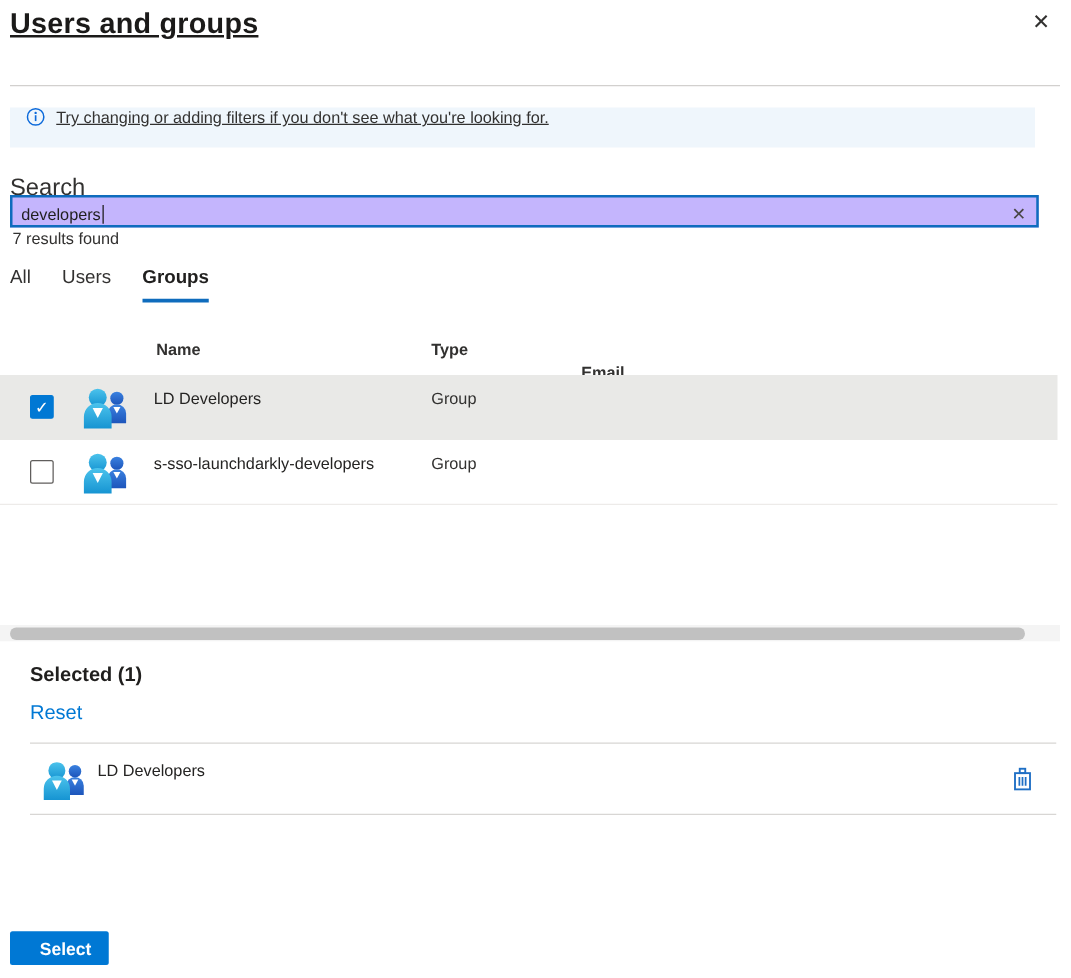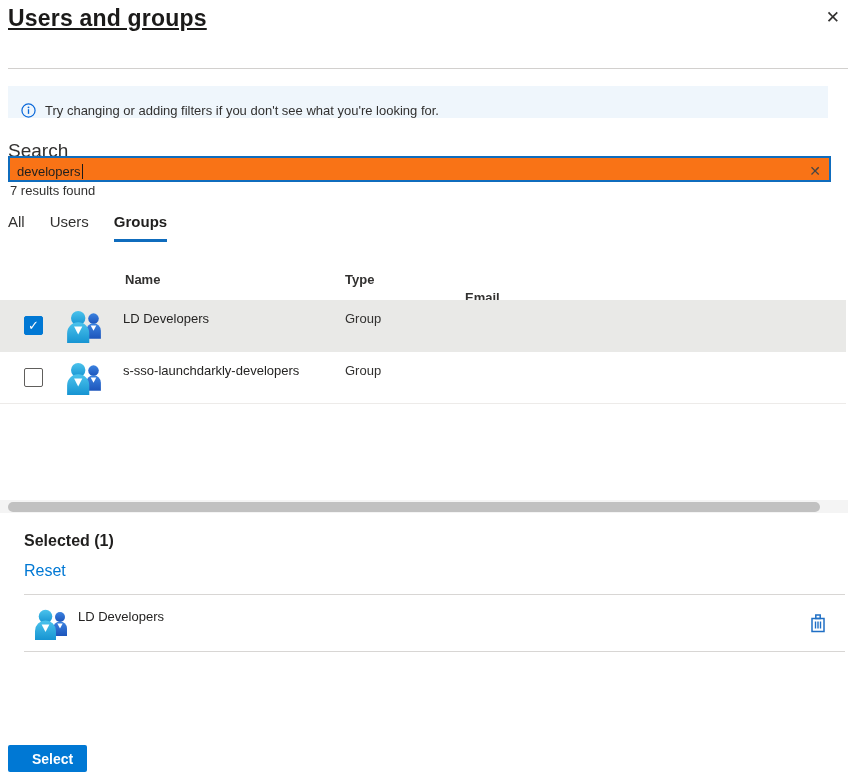--- a/index.html
+++ b/index.html
@@ -7,28 +7,28 @@
     font-family:"Liberation Sans","DejaVu Sans",sans-serif; color:#323130; }
   .panel { position:relative; width:857px; height:782px; background:#fff; overflow:hidden; }
 
   
   .title { position:absolute; left:8px; top:5px; font-size:23px; font-weight:700; color:#1b1a19; letter-spacing:.2px;text-decoration:underline; }
   .close-btn { position:absolute; right:17px; top:7px; font-size:17px; color:#323130; cursor:pointer; line-height:22px; font-weight:400; }
   .top-divider { position:absolute; left:8px; right:9px; top:68px; height:1px; background:#d2d0ce; }
 
   
   .banner { position:absolute; left:8px; top:86px; width:820px; height:32px; background:#eff6fc;
-    display:flex; align-items:flex-end; padding-left:13px; gap:9px; }
+    display:flex; align-items:flex-start; padding-left:13px; gap:9px;text-decoration:underline; }
   .info-icon { width:15px; height:15px; flex:0 0 auto; }
   .banner-text { font-size:13px; color:#323130; }
 
   
   .search-label { position:absolute; left:8px; top:140px; font-size:19px; color:#323130; }
   .search-box { position:absolute; left:8px; top:156px; width:823px; height:26px;
-    border:2px solid #0f6cbd; background:#f97316; display:flex; align-items:center; padding:4px 8px 0 7px;text-align:center; }
+    border:2px solid #0f6cbd; background:#c4b5fd; display:flex; align-items:center; padding:4px 8px 0 7px;text-align:center; }
   .search-value { font-size:13px; color:#201f1e; }
   .caret { display:inline-block; width:1px; height:15px; background:#1b1a19; margin-left:1px; vertical-align:middle; }
   .search-spacer { flex:1; }
   .clear-btn { font-size:14px; color:#484644; cursor:pointer; line-height:14px; }
   .results-text { position:absolute; left:10px; top:183px; font-size:13px; color:#323130; }
 
   
   .tabs { position:absolute; left:8px; top:213px; display:flex; gap:25px; }
   .tab { font-size:15px; color:#323130; padding-bottom:9px; cursor:pointer; border-bottom:3px solid transparent; }
   .tab.active { font-weight:700; color:#201f1e; border-bottom-color:#0f6cbd; }

